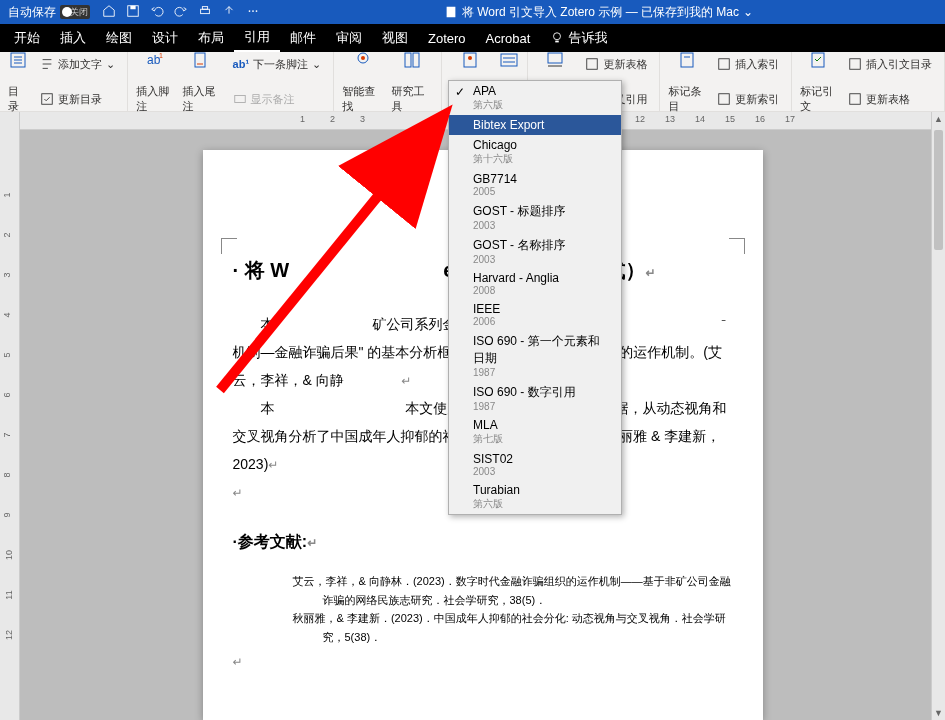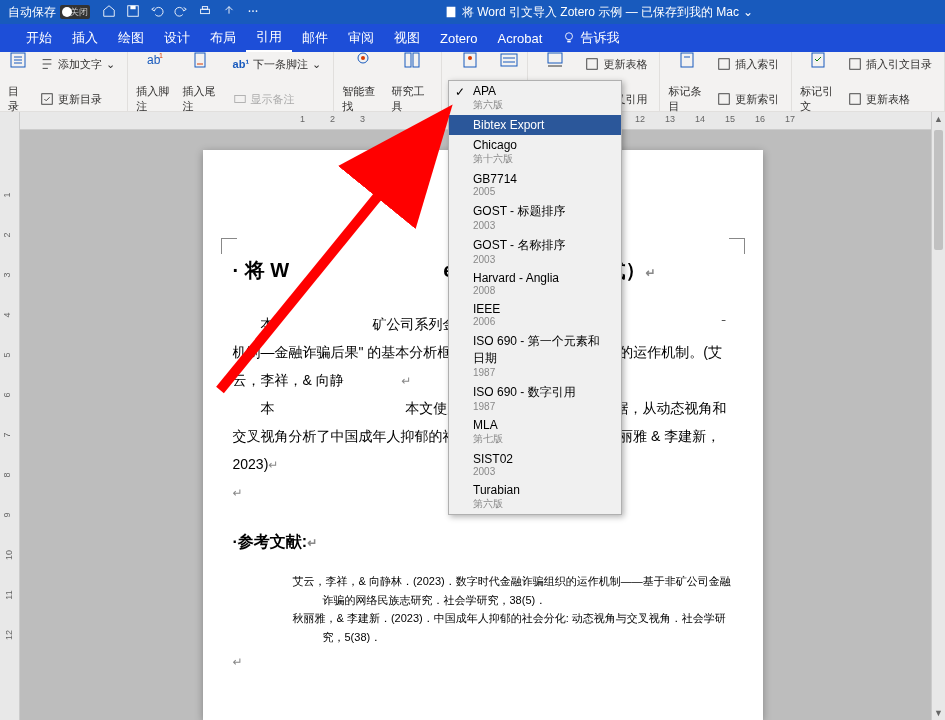--- a/index.html
+++ b/index.html
@@ -8,21 +8,21 @@
 .titlebar { background: #185ABD; height: 24px; display: flex; align-items: center; color: #fff; font-size: 12px; padding: 0 8px; }
 .titlebar .autosave { display: flex; align-items: center; gap: 4px; }
 .titlebar .toggle { width: 30px; height: 14px; background: #333; border-radius: 2px; position: relative; display: flex; align-items: center; }
 .titlebar .toggle::after { content: ""; width: 10px; height: 10px; background: #fff; border-radius: 50%; position: absolute; left: 2px; }
 .titlebar .toggle-label { font-size: 9px; color: #ccc; margin-left: 10px; }
 .titlebar .qat { display: flex; gap: 10px; margin-left: 12px; }
 .titlebar .qat svg { width: 14px; height: 14px; fill: #fff; }
 .titlebar .title { flex: 1; text-align: right; display: flex; justify-content: center; align-items: center; gap: 4px; }
 .titlebar .title svg { width: 14px; height: 14px; fill: #fff; }
 
-.menubar { background: #1d4ed8; height: 28px; display: flex; align-items: center; gap: 0; padding: 0 16px; color: #fff; font-size: 13px; }
+.menubar { background: #000000; height: 28px; display: flex; align-items: center; gap: 0; padding: 0 4px; color: #fff; font-size: 13px; }
 .menubar .tab { padding: 4px 10px; cursor: pointer; }
 .menubar .tab.active { border-bottom: 2px solid #fff; }
 .menubar .tell { display: flex; align-items: center; gap: 4px; }
 
 .ribbon { background: #F3F2F1; height: 60px; border-bottom: 1px solid #E1DFDD; display: flex; align-items: stretch; font-size: 11px; color: #323130; }
 .ribbon .group { display: flex; flex-direction: column; justify-content: center; padding: 4px 8px; border-right: 1px solid #E1DFDD; }
 .ribbon .group.col { display: flex; flex-direction: row; gap: 8px; align-items: center; }
 .ribbon .stack { display: flex; flex-direction: column; gap: 16px; }
 .ribbon .btn { display: flex; align-items: center; gap: 4px; padding: 2px 4px; cursor: pointer; white-space: nowrap; }
 .ribbon .btn svg { width: 14px; height: 14px; }

